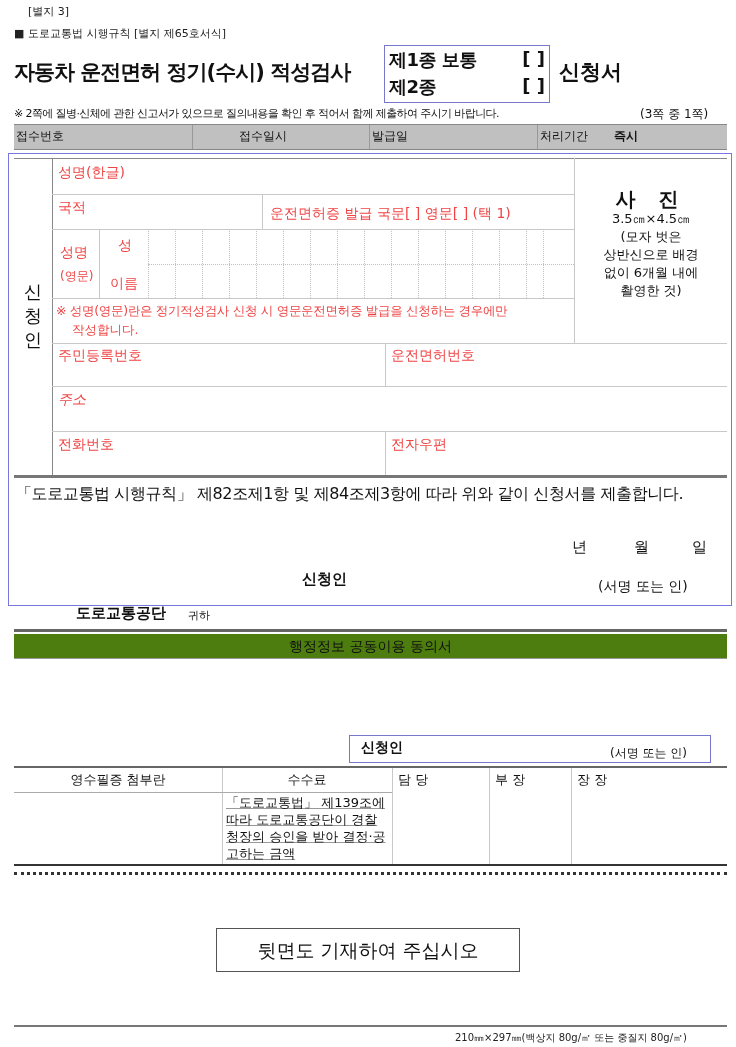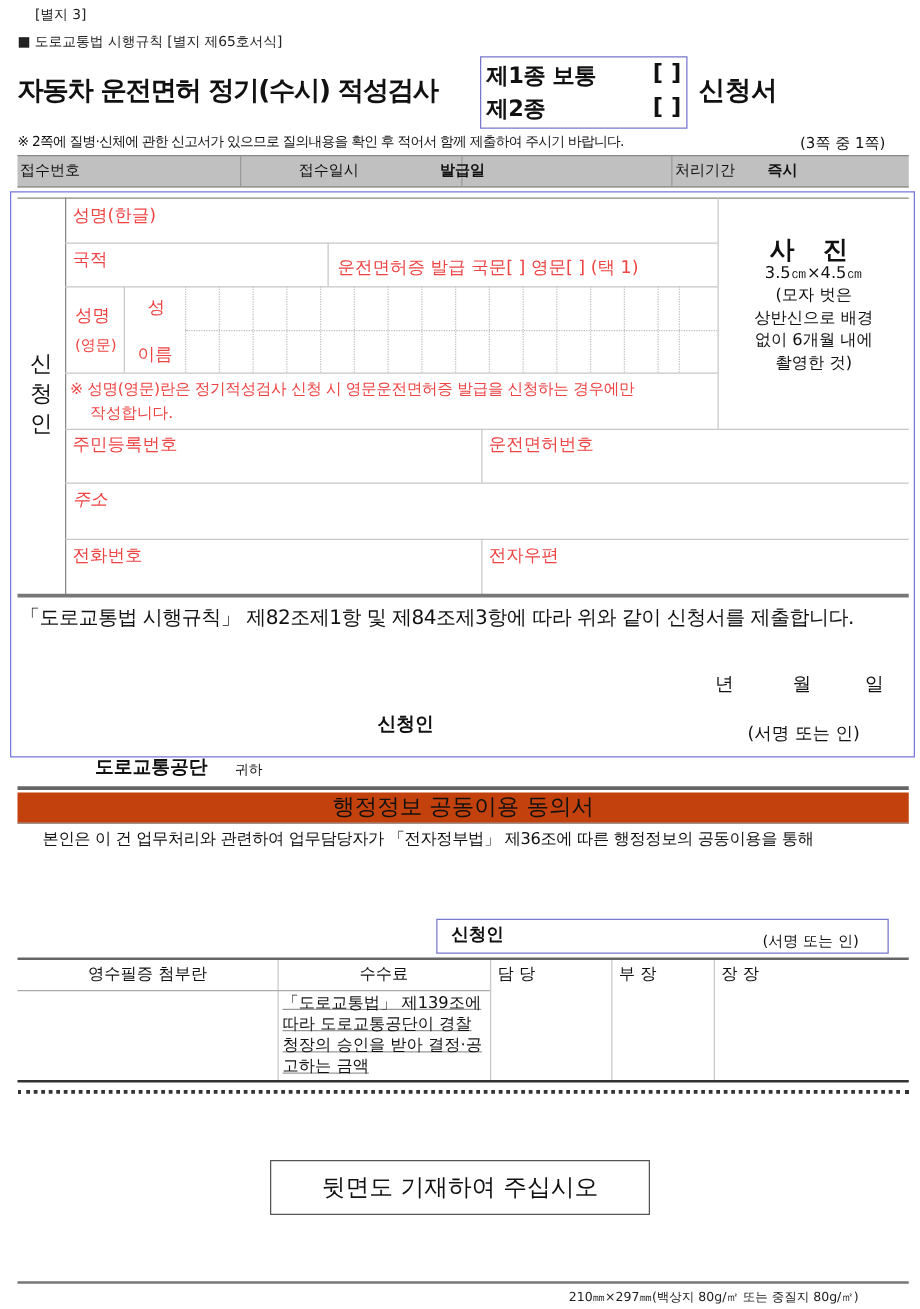--- a/index.html
+++ b/index.html
@@ -38,21 +38,21 @@
 
   .declare { left: 16px; top: 484px; font-size: 16px; letter-spacing: -0.4px; }
   .date-lbl { position: absolute; top: 538px; font-size: 15px; }
   .sign-lbl { left: 302px; top: 570px; font-size: 15px; font-weight: bold; }
   .sign-note { left: 598px; top: 578px; font-size: 14px; }
   .recipient { left: 76px; top: 604px; font-size: 15px; font-weight: bold; }
   .recipient-suffix { left: 188px; top: 608px; font-size: 11px; }
 
   
   .consent-top { left: 14px; top: 629px; width: 713px; height: 3px; background: #666; }
-  .consent-head { left: 14px; top: 634px; width: 713px; height: 24px; background: #c2410c; text-align: center; line-height: 24px; font-size: 18px; border-bottom: 1px solid #999; }
+  .consent-head { left: 14px; top: 634px; width: 713px; height: 24px; background: #4d7c0f; text-align: center; line-height: 24px; font-size: 14px; border-bottom: 1px solid #999; }
   .consent-body { left: 16px; top: 661px; width: 710px; font-size: 13px; line-height: 22px; letter-spacing: -0.3px; }
   .consent-body b { font-weight: bold; }
   .consent-sign-box { left: 349px; top: 735px; width: 362px; height: 28px; border: 1px solid #7777cc; box-sizing: border-box; }
   .consent-sign-lbl { left: 361px; top: 739px; font-size: 14px; font-weight: bold; }
   .consent-sign-note { left: 610px; top: 745px; font-size: 12px; }
 
   
   .fee-top { left: 14px; top: 766px; width: 713px; height: 2px; background: #666; }
   .fee-bottom { left: 14px; top: 864px; width: 713px; height: 2px; background: #333; }
   .fee-hdr { position: absolute; top: 770px; font-size: 13px; height: 20px; line-height: 20px; }
@@ -77,21 +77,21 @@
 </div>
 <div class="abs t title-suffix">신청서</div>
 <div class="abs t notice">※ 2쪽에 질병·신체에 관한 신고서가 있으므로 질의내용을 확인 후 적어서 함께 제출하여 주시기 바랍니다.</div>
 <div class="abs t page-of">(3쪽 중 1쪽)</div>
 
 <div class="abs receipt-bar">
   <div class="receipt-cell t" style="left:0;width:178px;">접수번호</div>
   <div class="receipt-div" style="left:178px;"></div>
   <div class="receipt-cell t" style="left:179px;width:176px;margin-left:44px;">접수일시</div>
   <div class="receipt-div" style="left:355px;"></div>
-  <div class="receipt-cell t" style="left:336px;width:170px;font-weight:bold;">발급일</div>
+  <div class="receipt-cell t" style="left:356px;width:170px;">발급일</div>
   <div class="receipt-div" style="left:523px;"></div>
   <div class="receipt-cell t" style="left:524px;width:70px;">처리기간</div>
   <div class="receipt-cell t" style="left:598px;width:60px;font-weight:bold;">즉시</div>
 </div>
 
 <div>
   <div class="hline" style="left:14px;top:158px;width:713px;background:#888;"></div>
   <div class="vline" style="left:52px;top:158px;height:318px;background:#888;"></div>
   <div class="vline" style="left:574px;top:158px;height:185px;"></div>
   <div class="hline" style="left:52px;top:194px;width:522px;"></div>
@@ -160,21 +160,20 @@
 <div class="abs t sign-note">(서명 또는 인)</div>
 
 <div class="abs sel-box"></div>
 
 <div class="abs t recipient">도로교통공단</div>
 <div class="abs t recipient-suffix">귀하</div>
 
 <div class="abs consent-top"></div>
 <div class="abs consent-head">행정정보 공동이용 동의서</div>
 <div class="abs consent-body">
-  <div style="padding-left:18px;" class="t">본인은 이 건 업무처리와 관련하여 업무담당자가 「전자정부법」 제36조에 따른 행정정보의 공동이용을 통해</div>
 </div>
 <div class="abs consent-sign-box"></div>
 <div class="abs t consent-sign-lbl">신청인</div>
 <div class="abs t consent-sign-note">(서명 또는 인)</div>
 
 <div class="abs fee-top"></div>
 <div>
   <div class="vline" style="left:222px;top:768px;height:96px;"></div>
   <div class="vline" style="left:392px;top:768px;height:96px;"></div>
   <div class="vline" style="left:489px;top:768px;height:96px;"></div>

